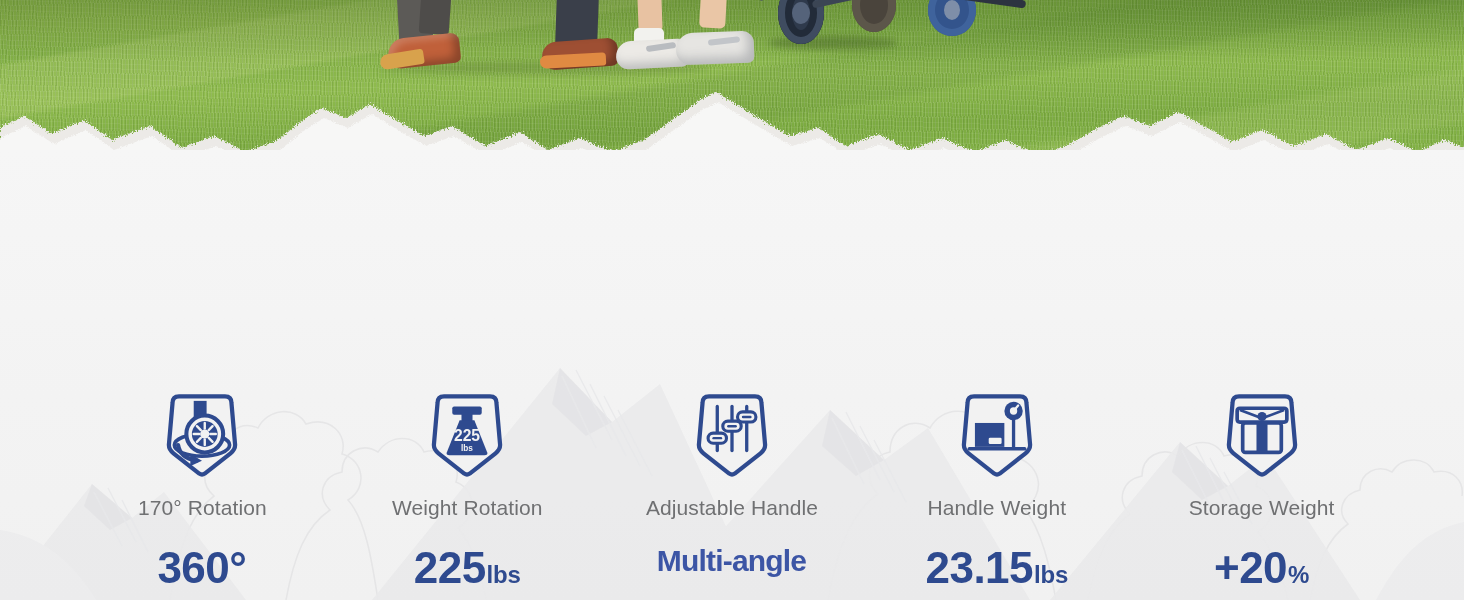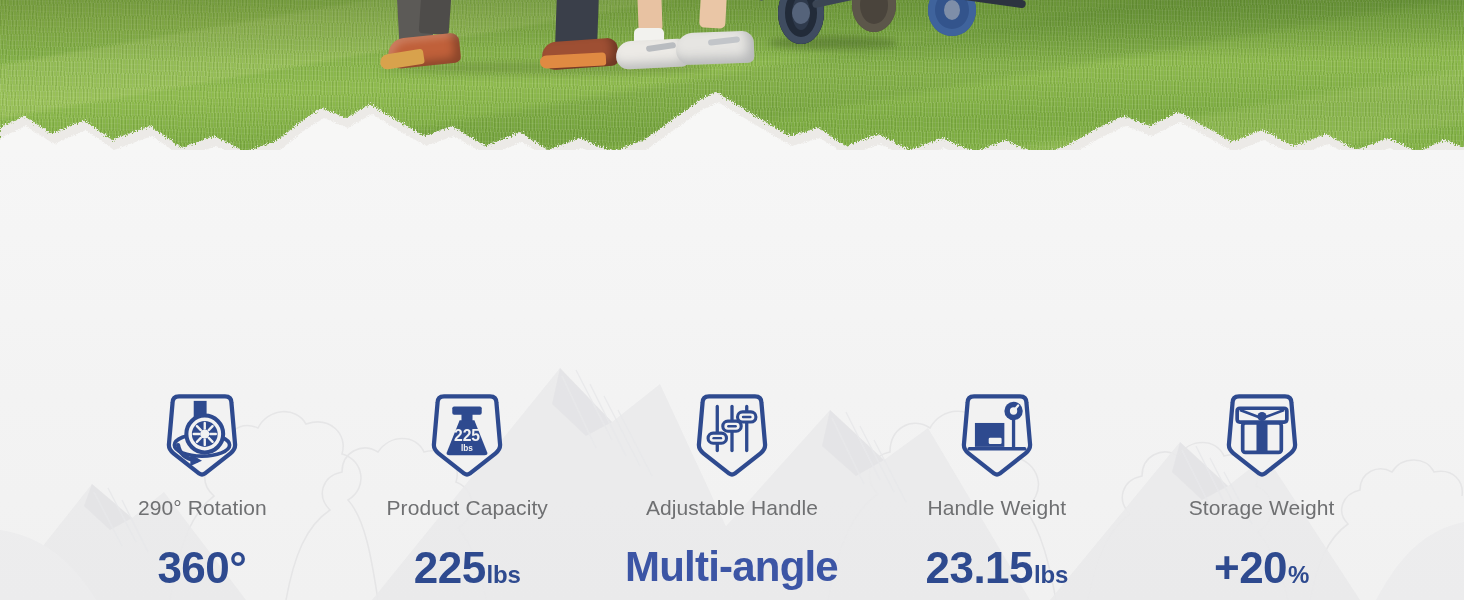--- a/index.html
+++ b/index.html
@@ -152,21 +152,21 @@
     line-height:1;
     white-space:nowrap;
     display:flex; align-items:baseline; justify-content:center;
   }
   .f-value .unit {
     font-size:24px;
     font-weight:700;
     letter-spacing:-.2px;
     margin-left:1px;
   }
-  .f-value.wide { font-size:42px; color:#3c55a5; letter-spacing:-.8px; }
+  .f-value.wide { font-size:30px; color:#3c55a5; letter-spacing:-.8px; }
 </style>
 </head>
 <body>
 
 <div id="stage">
 
   <div class="photo-band">
     <div class="turf"></div>
     <div class="dark-band"></div>
 
@@ -291,39 +291,39 @@
                 <path d="M53 56 L53 62"></path>
               <path d="M41 50 L47 50"></path>
                 <path d="M59 50 L65 50"></path>
               <path d="M44.5 41.5 L48.7 45.7"></path>
                 <path d="M57.3 54.3 L61.5 58.5"></path>
               <path d="M61.5 41.5 L57.3 45.7"></path>
                 <path d="M48.7 54.3 L44.5 58.5"></path>
             </g>
           </svg>
         </div>
-        <div class="f-label">290° Rotation</div>
+        <div class="f-label">170° Rotation</div>
         <div class="f-value">
           <span>360°</span>
             <span class="unit"></span>
         </div>
       </div>
 
       <div class="feature">
         <div class="badge">
           <svg viewBox="0 0 100 100">
             <path d="M18 16 Q18 9 25 9 L75 9 Q82 9 82 16 L86 62 Q86 67 81 71 L53 93 Q50 95 47 93 L19 71 Q14 67 14 62 Z" fill="#f2f2f2" stroke="#2e4a8f" stroke-width="4.6" stroke-linejoin="round"></path>
             <rect x="34" y="20" width="32" height="9" rx="2" fill="#2e4a8f"></rect>
             <rect x="44" y="27" width="12" height="10" fill="#2e4a8f"></rect>
             <path d="M42 35 L58 35 L72 70 Q73 73 69 73 L31 73 Q27 73 28 70 Z" fill="#2e4a8f"></path>
             <text x="50" y="58" font-family="'Liberation Sans',sans-serif" font-size="17" font-weight="700" fill="#f2f2f2" text-anchor="middle">225</text>
             <text x="50" y="69" font-family="'Liberation Sans',sans-serif" font-size="9" font-weight="700" fill="#f2f2f2" text-anchor="middle">lbs</text>
           </svg>
         </div>
-        <div class="f-label">Product Capacity</div>
+        <div class="f-label">Weight Rotation</div>
         <div class="f-value">
           <span>225</span>
             <span class="unit">lbs</span>
         </div>
       </div>
 
       <div class="feature">
         <div class="badge">
           <svg viewBox="0 0 100 100">
             <path d="M18 16 Q18 9 25 9 L75 9 Q82 9 82 16 L86 62 Q86 67 81 71 L53 93 Q50 95 47 93 L19 71 Q14 67 14 62 Z" fill="#f2f2f2" stroke="#2e4a8f" stroke-width="4.6" stroke-linejoin="round"></path>

